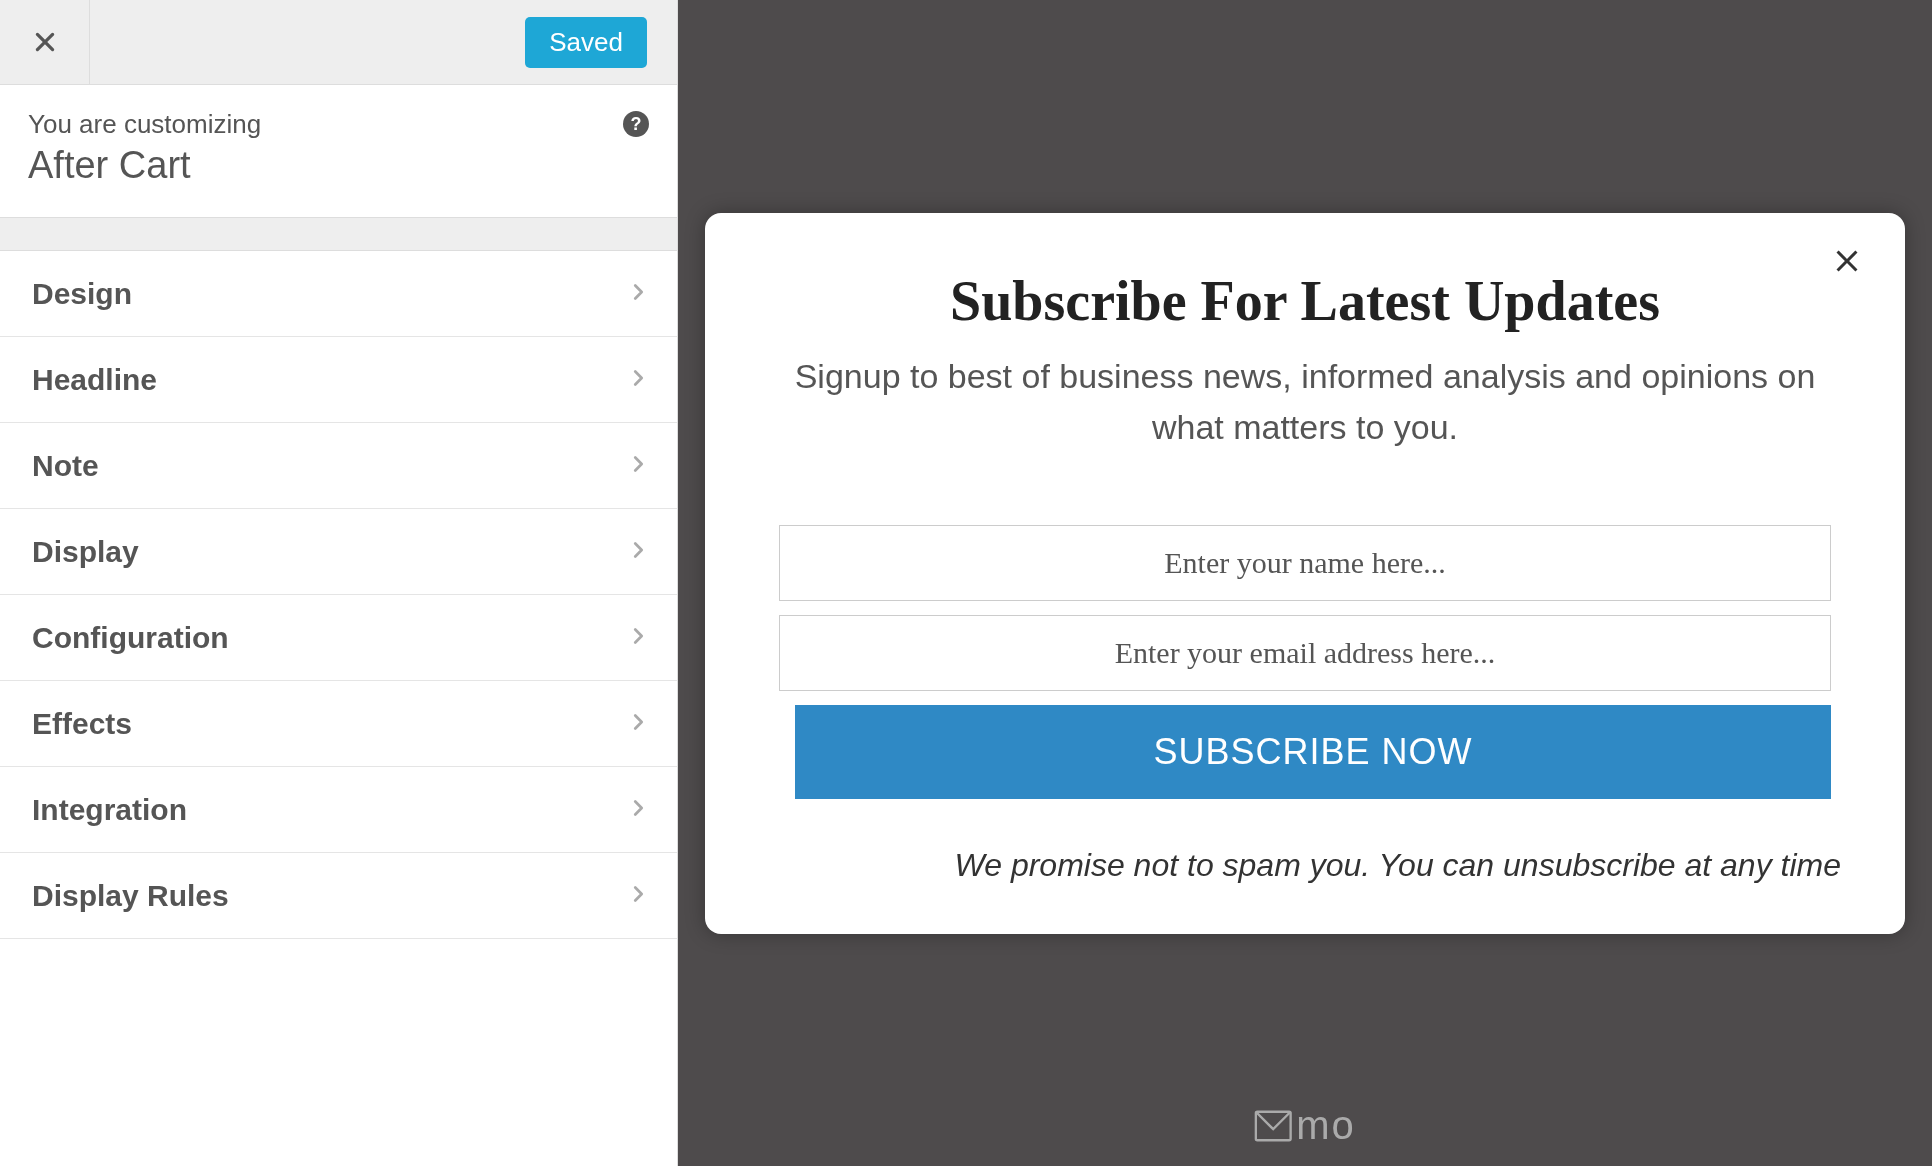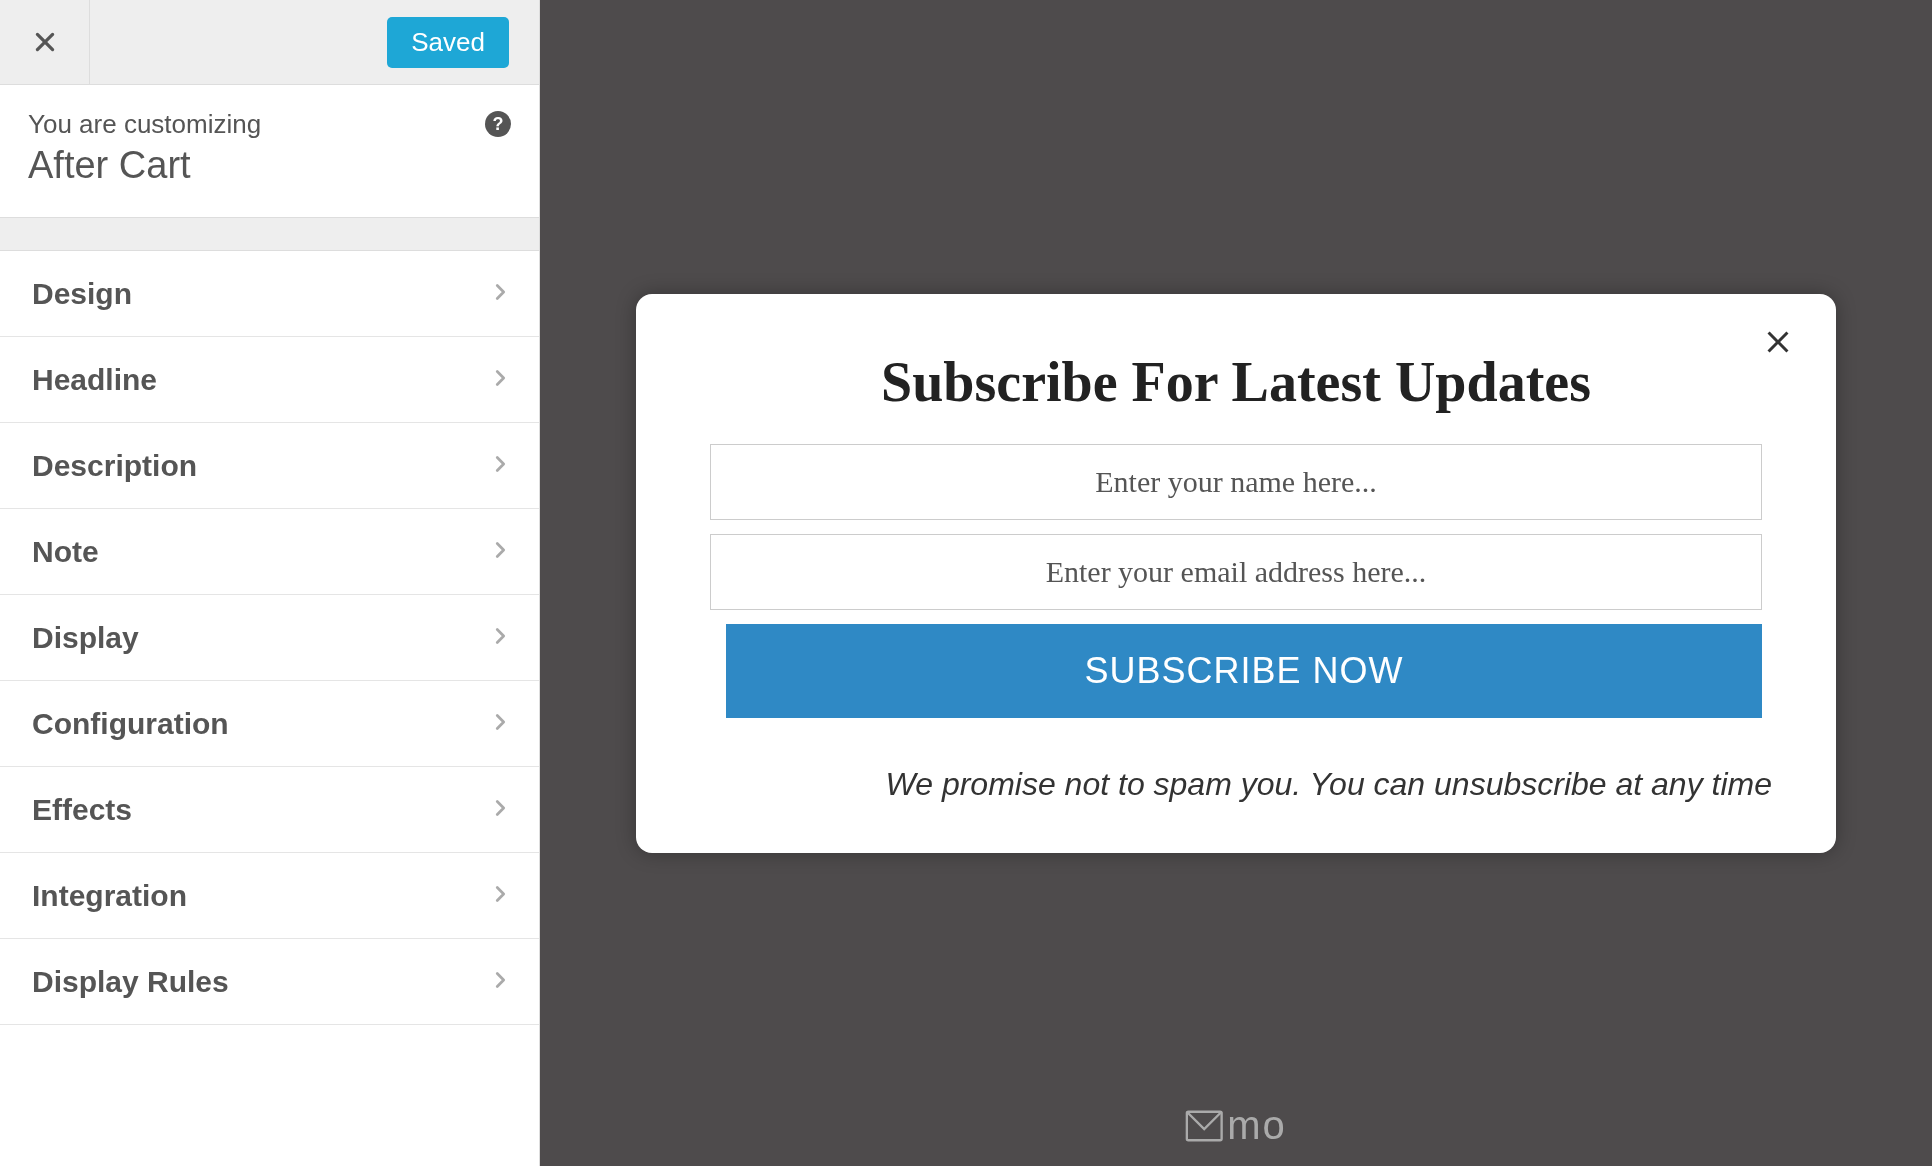--- a/index.html
+++ b/index.html
@@ -1,17 +1,17 @@
 <!DOCTYPE html>
 <html><head>
 <meta charset="utf-8">
 <style>
 * { margin: 0; padding: 0; box-sizing: border-box; }
 body { font-family: -apple-system, "Helvetica Neue", Helvetica, Arial, sans-serif; width: 1932px; height: 1166px; display: flex; overflow: hidden; }
-.sidebar { width: 540px; height: 100%; background: #fff; display: flex; flex-direction: column; border-right: 1px solid #ddd; }
+.sidebar { width: 678px; height: 100%; background: #fff; display: flex; flex-direction: column; border-right: 1px solid #ddd; }
 .topbar { height: 85px; background: #eee; display: flex; align-items: center; border-bottom: 1px solid #ddd; }
 .close-btn { width: 90px; height: 85px; display: flex; align-items: center; justify-content: center; border-right: 1px solid #ddd; cursor: pointer; }
 .close-btn svg { width: 26px; height: 26px; }
 .topbar-spacer { flex: 1; }
 .saved-btn { background: #1ea7d6; color: #fff; border: none; border-radius: 5px; padding: 10px 24px; font-size: 26px; margin-right: 30px; cursor: pointer; font-weight: 400; }
 .context { padding: 24px 28px 30px 28px; background: #fff; position: relative; }
 .context-label { font-size: 26px; color: #555; font-weight: 400; }
 .context-title { font-size: 38px; color: #555; font-weight: 300; margin-top: 4px; }
 .help-icon { position: absolute; right: 28px; top: 26px; width: 26px; height: 26px; background: #555; color: #fff; border-radius: 50%; display: flex; align-items: center; justify-content: center; font-size: 18px; font-weight: bold; cursor: pointer; }
 .section-gap { height: 34px; background: #eee; border-top: 1px solid #ddd; border-bottom: 1px solid #ddd; }
@@ -61,26 +61,20 @@
             <polyline points="9 5 16 12 9 19"></polyline>
           </svg></span>
     </div>
     <div class="menu-item">
       <span class="menu-item-label">Headline</span>
       <span class="chevron"><svg viewBox="0 0 24 24" fill="none" stroke="#aaa" stroke-width="3" stroke-linecap="round" stroke-linejoin="round">
             <polyline points="9 5 16 12 9 19"></polyline>
           </svg></span>
     </div>
     <div class="menu-item">
-      <span class="menu-item-label">Description</span>
-      <span class="chevron"><svg viewBox="0 0 24 24" fill="none" stroke="#aaa" stroke-width="3" stroke-linecap="round" stroke-linejoin="round">
-            <polyline points="9 5 16 12 9 19"></polyline>
-          </svg></span>
-    </div>
-    <div class="menu-item">
       <span class="menu-item-label">Note</span>
       <span class="chevron"><svg viewBox="0 0 24 24" fill="none" stroke="#aaa" stroke-width="3" stroke-linecap="round" stroke-linejoin="round">
             <polyline points="9 5 16 12 9 19"></polyline>
           </svg></span>
     </div>
     <div class="menu-item">
       <span class="menu-item-label">Display</span>
       <span class="chevron"><svg viewBox="0 0 24 24" fill="none" stroke="#aaa" stroke-width="3" stroke-linecap="round" stroke-linejoin="round">
             <polyline points="9 5 16 12 9 19"></polyline>
           </svg></span>
@@ -113,20 +107,21 @@
 </div>
 
 <div class="preview">
   <div class="modal">
     <div class="modal-close">
       <svg viewBox="0 0 24 24" fill="#333">
           <path d="M19 6.41L17.59 5 12 10.59 6.41 5 5 6.41 10.59 12 5 17.59 6.41 19 12 13.41 17.59 19 19 17.59 13.41 12z"></path>
         </svg>
     </div>
     <div class="modal-title">Subscribe For Latest Updates</div>
+    <div class="modal-desc">Signup to best of business news, informed analysis and opinions on what matters to you.</div>
     <div class="modal-form">
       <input class="modal-input" type="text" placeholder="Enter your name here..." style="">
       <input class="modal-input" type="text" placeholder="Enter your email address here..." style="">
       <button class="modal-submit">SUBSCRIBE NOW</button>
     </div>
     <div class="modal-note">We promise not to spam you. You can unsubscribe at any time</div>
   </div>
   <div class="brand">
     <svg viewBox="0 0 24 20" fill="none" stroke="#aaa" stroke-width="1.5">
         <rect x="1" y="1" width="22" height="18" rx="1"></rect>

